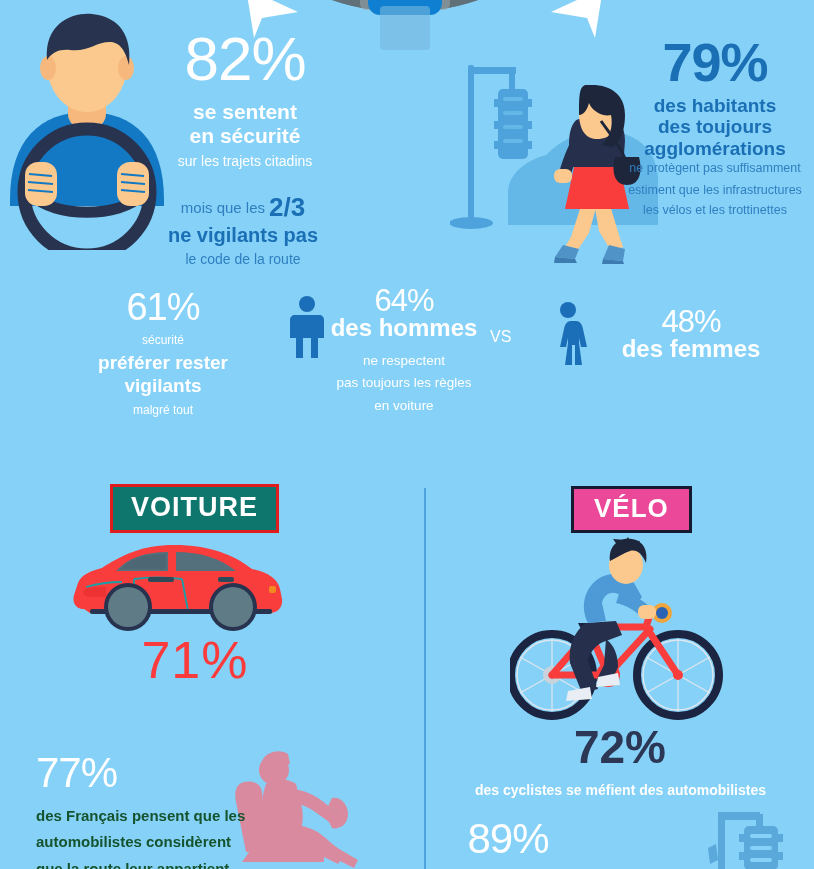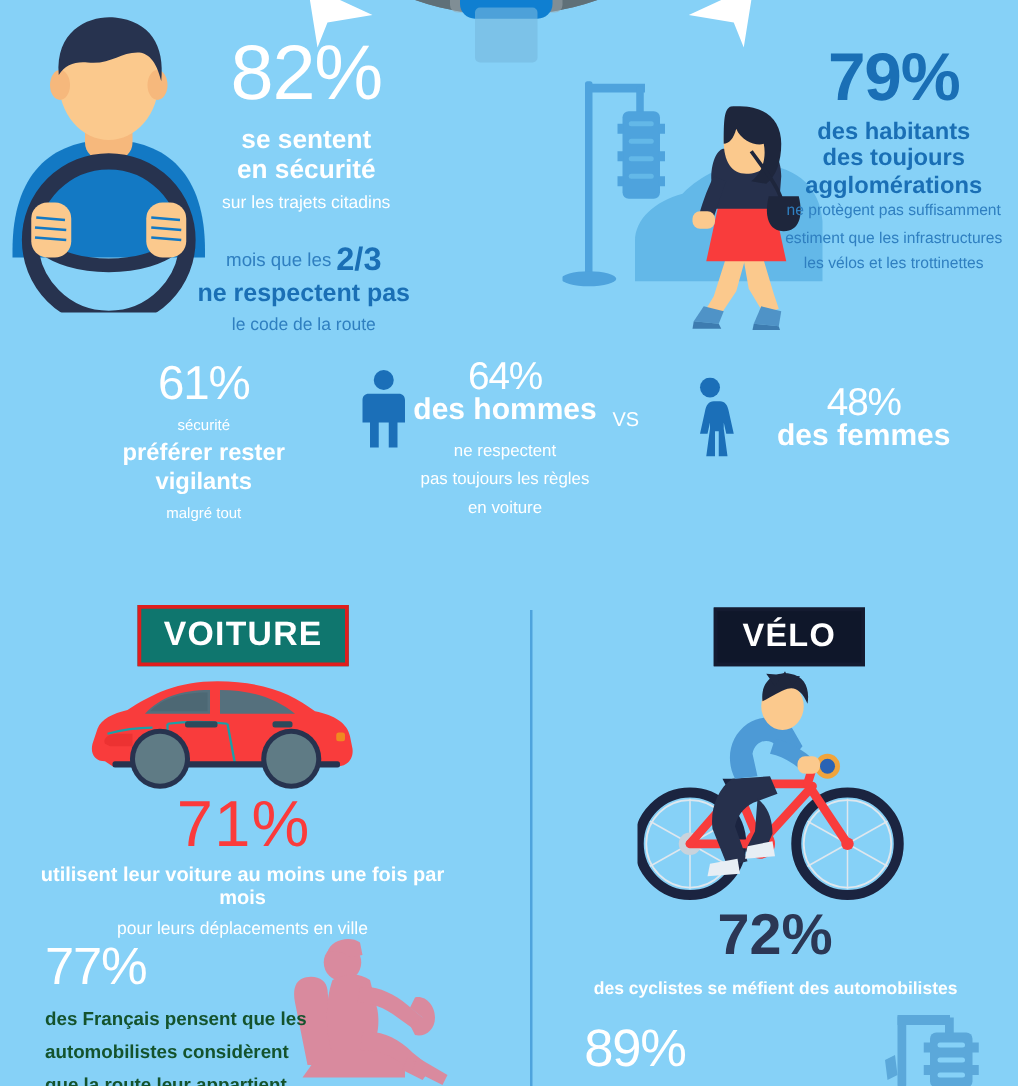--- a/index.html
+++ b/index.html
@@ -83,21 +83,21 @@
   }
   #badge-voiture{
     left:110px;top:484px;
     background:#0f766e;
     border:3px solid #e01d1d;
     padding:5px 18px 7px 18px;
     font-size:27px;
   }
   #badge-velo{
     left:571px;top:486px;
-    background:#0f172a;
+    background:#ec4899;
     border:3px solid #141b30;
     padding:4px 20px 6px 20px;
     font-size:26px;
   }
 
   
   #stat-71{left:105px;top:630px;width:180px;text-align:center;}
   #stat-71 .num{font-size:52px;color:#fb3b3b;font-weight:normal;letter-spacing:1px;}
 
   #cap-71{left:14px;top:692px;width:360px;text-align:center;}
@@ -182,21 +182,21 @@
     <div class="big-white num">82%</div>
     <div class="bold-white l1">se sentent</div>
     <div class="bold-white l1" style="margin-top:0">en sécurité</div>
     <div class="thin-white l2">sur les trajets citadins</div>
   </div>
 
   <div class="abs ctr" id="stat-23">
     <div class="row1 thin-blue">
       <span>mois que les</span><b class="bold-blue">2/3</b>
     </div>
-    <div class="row2 bold-blue">ne respectent pas</div>
+    <div class="row2 bold-blue">ne vigilants pas</div>
     <div class="row3 thin-blue">le code de la route</div>
   </div>
 
   <svg class="illus" style="left:450px;top:55px;" width="220" height="190" viewBox="0 0 220 190">
 
     <path d="M58 170 L58 138 C58 120 74 106 96 100 C112 84 130 76 152 76
              C186 76 206 94 208 122 L208 170 Z" fill="#63b8e8"></path>
 
     <g fill="#4ea3dd">
       <rect x="18" y="10" width="6" height="155" rx="2"></rect>
@@ -315,24 +315,20 @@
     <circle cx="58" cy="72" r="24" fill="#27334f"></circle>
     <circle cx="58" cy="72" r="20" fill="#5f7b85"></circle>
     <circle cx="163" cy="72" r="24" fill="#27334f"></circle>
     <circle cx="163" cy="72" r="20" fill="#5f7b85"></circle>
   </svg>
 
   <div class="abs" id="stat-71">
     <div class="num">71%</div>
   </div>
 
-  <div class="abs" id="cap-71">
-    <div class="c1">utilisent leur voiture au moins une fois par mois</div>
-    <div class="c2">pour leurs déplacements en ville</div>
-  </div>
 
   <svg class="illus" style="left:222px;top:748px;" width="140" height="125" viewBox="0 0 140 125">
     <g fill="#d98a9e">
       <path d="M22 34 C14 36 12 44 14 54 L24 104 L96 104 L96 88 L44 88 L40 44 C39 36 32 32 22 34 Z"></path>
       <path d="M30 100 h72 v14 h-82 z"></path>
       <circle cx="52" cy="22" r="15"></circle>
       <path d="M40 14 C42 4 58 0 66 6 L68 16 L58 18 C54 14 46 12 40 14 Z"></path>
       <path d="M44 36 C54 30 66 30 74 36 L80 60 C82 72 80 86 72 94 L44 94 C38 80 38 52 44 36 Z"></path>
       <path d="M66 42 C78 40 92 46 104 56 L116 66 L110 76 L96 66 C86 58 74 54 64 54 Z"></path>
       <path d="M110 50 C118 48 126 56 126 66 C126 76 118 82 110 80 L106 72 L116 66 L106 58 Z"></path>

